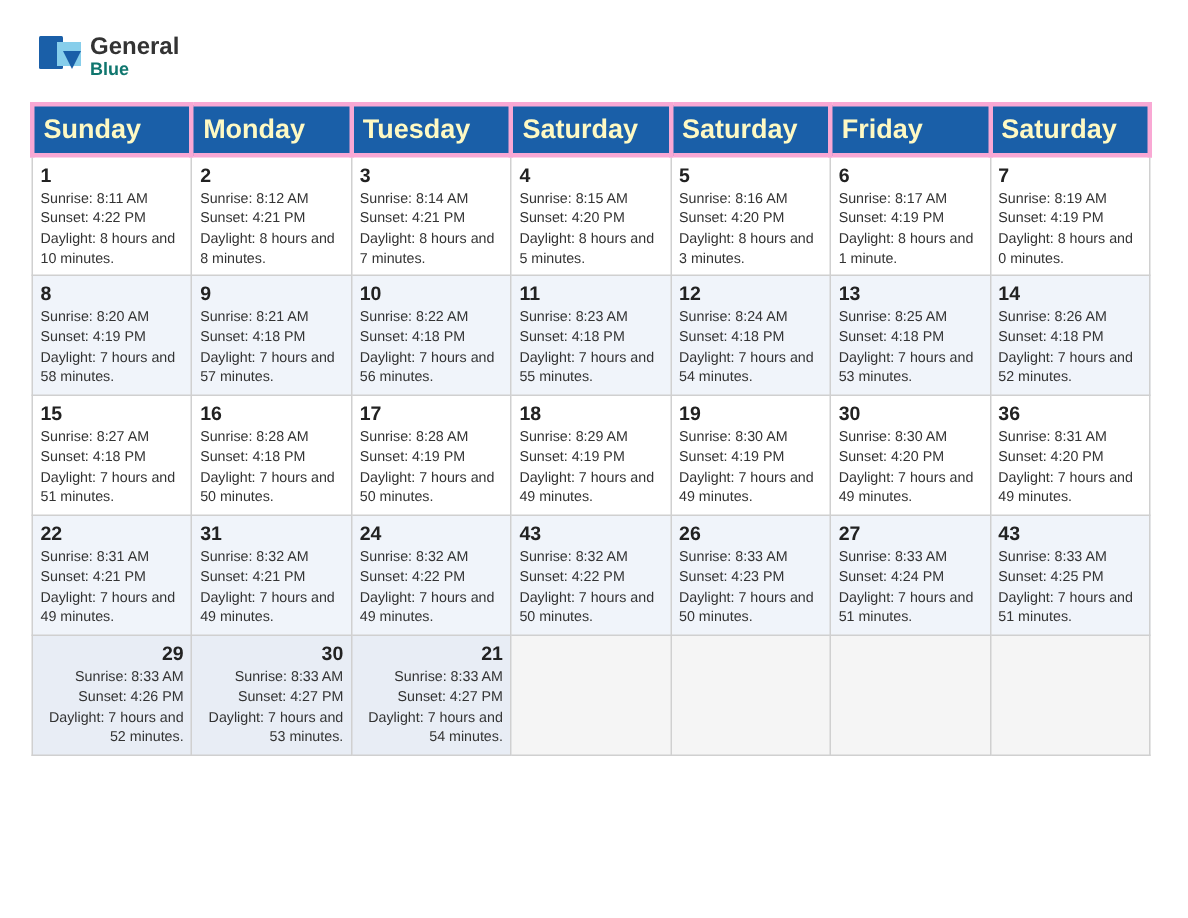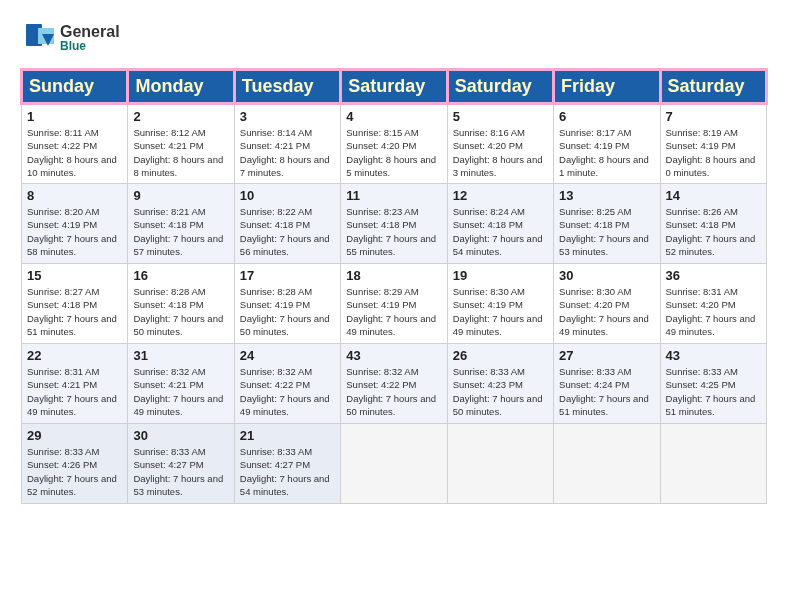--- a/index.html
+++ b/index.html
@@ -66,20 +66,21 @@
       font-size: 10px;
       color: #333;
       background: #fff;
       height: 80px;
     }
     .calendar tr:nth-child(even) td {
       background: #f0f4fa;
     }
     .calendar tr:last-child td {
       background: #e8edf5;
+      text-align: right;
     }
     .day-num {
       font-size: 13px;
       font-weight: bold;
       color: #222;
       display: block;
       margin-bottom: 2px;
     }
     .day-info {
       font-size: 9.5px;

